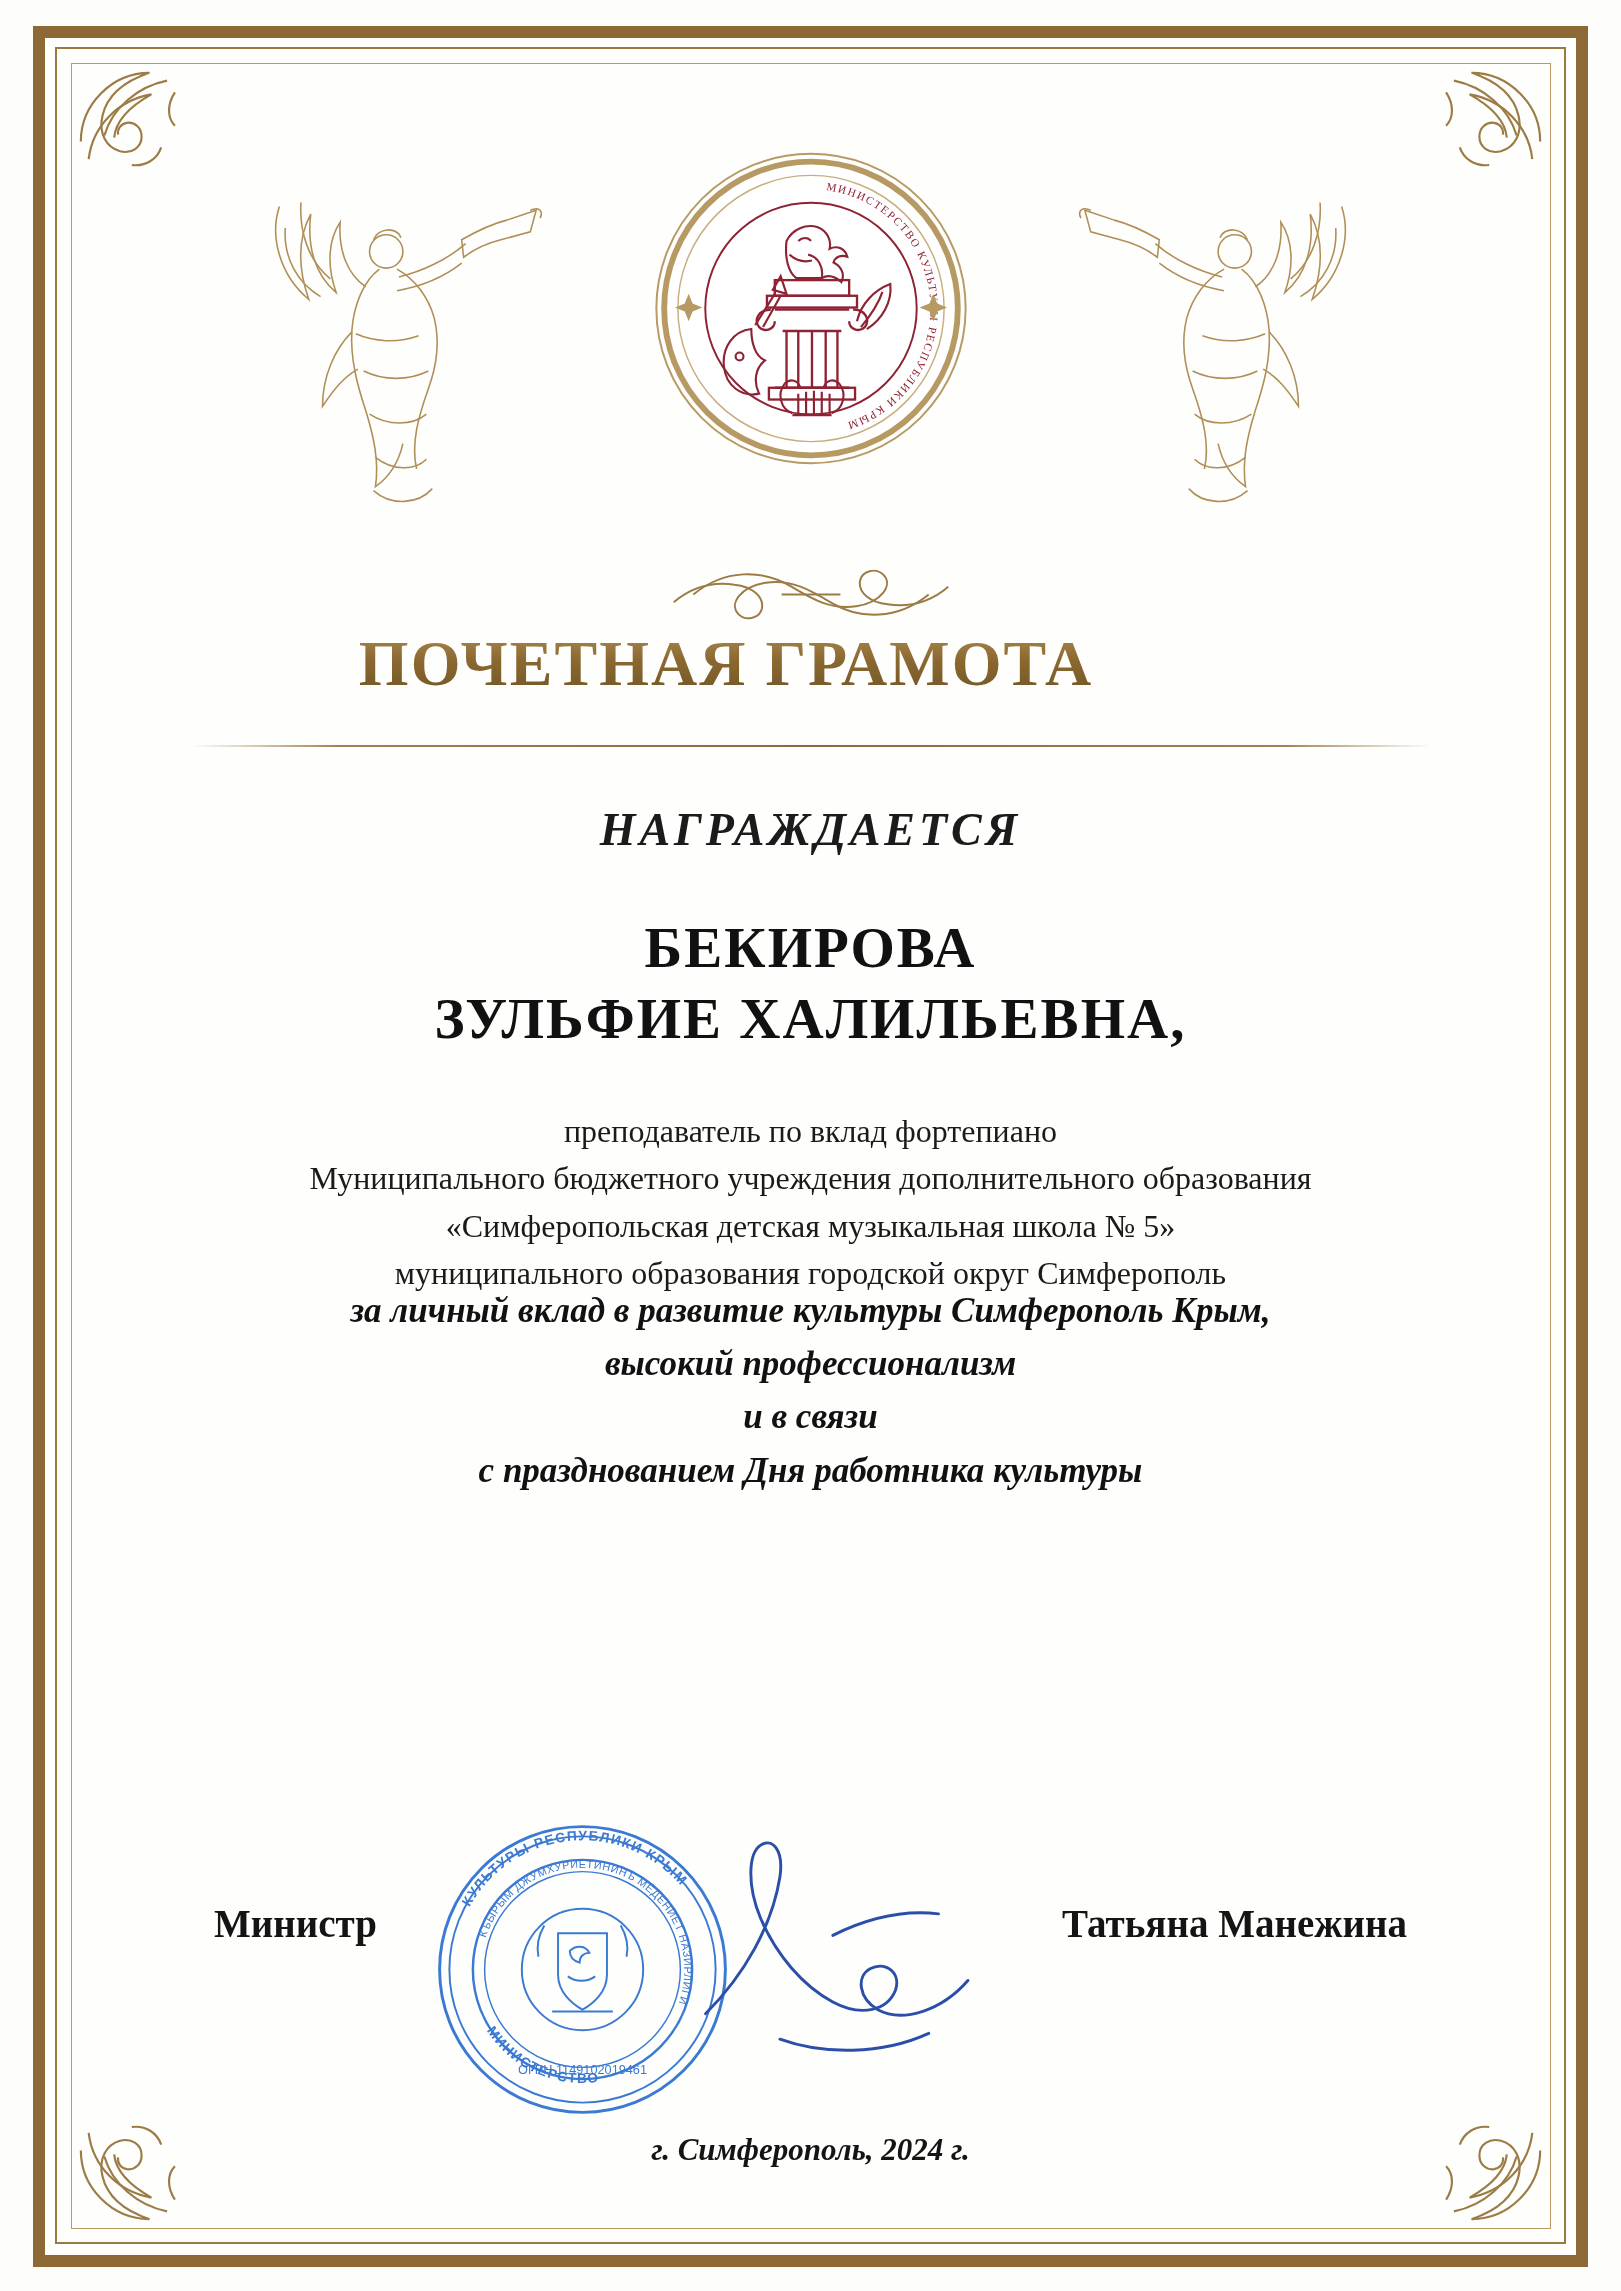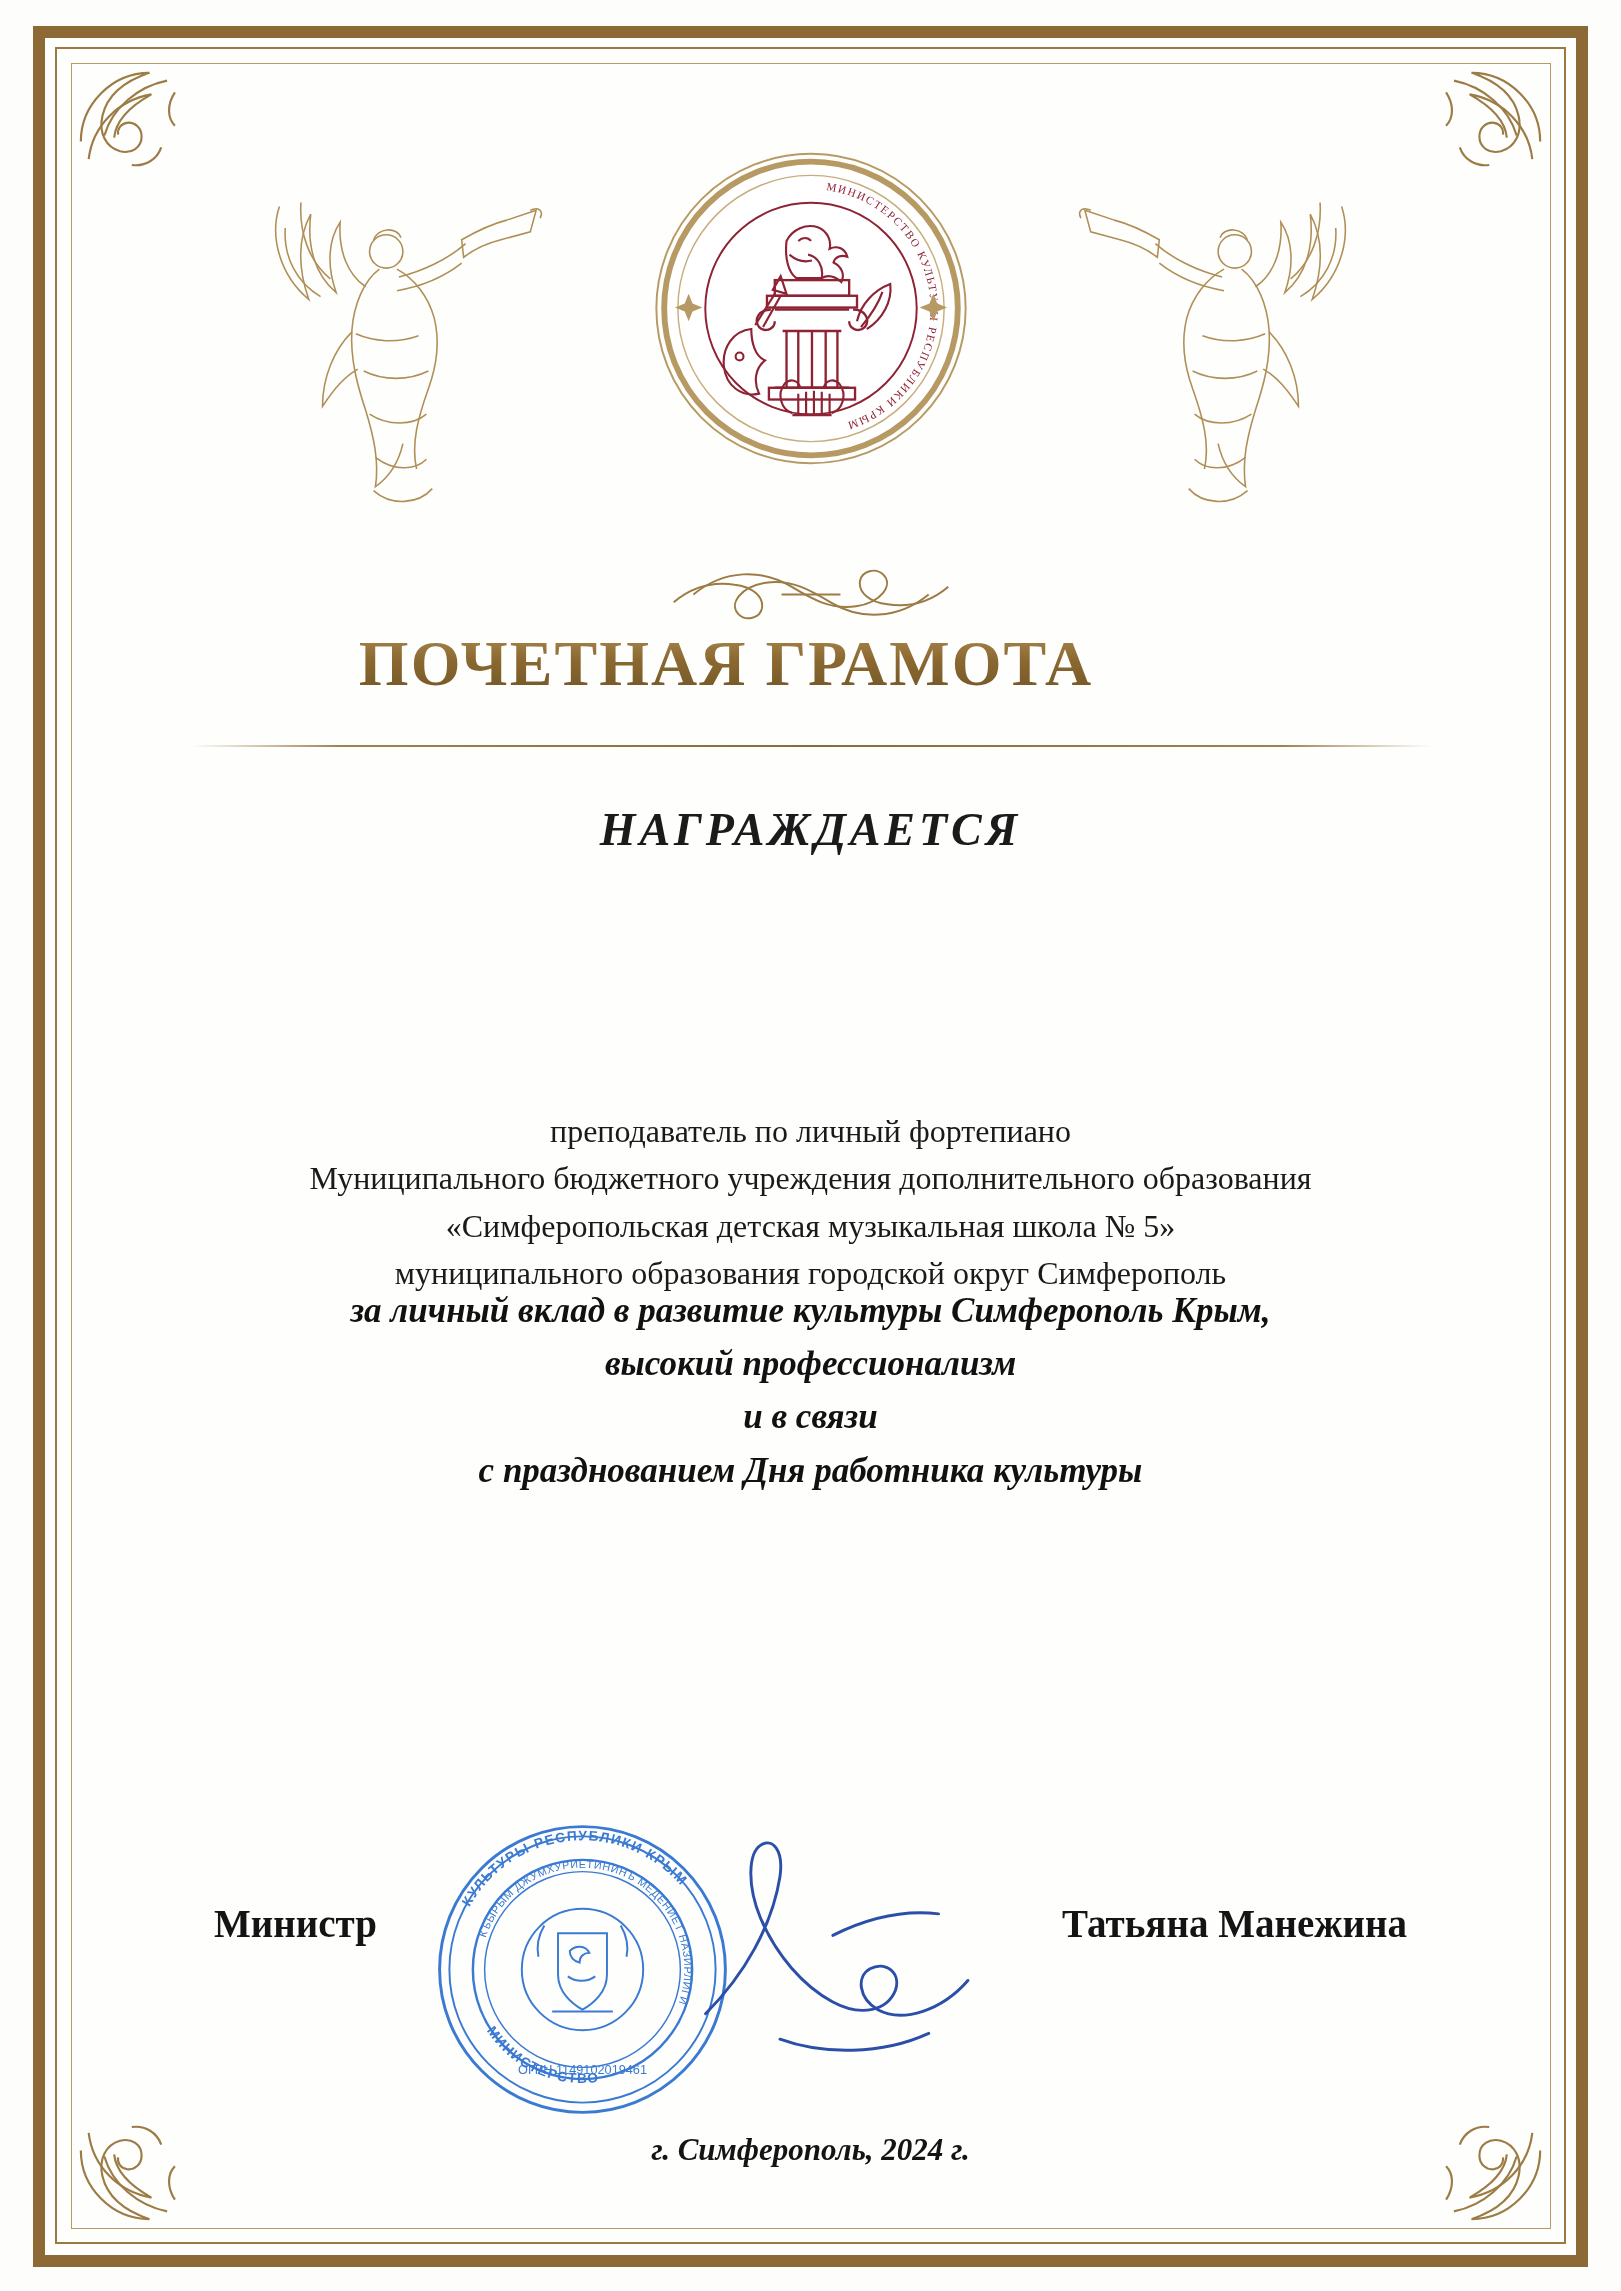--- a/index.html
+++ b/index.html
@@ -417,23 +417,27 @@
       <path d="M300 36 C268 62 230 62 200 44 C180 32 160 20 134 24 C108 28 96 46 106 56 C114 64 128 60 130 50 C132 38 120 28 102 26 C74 22 54 32 40 44"></path>
       <path d="M150 36 h60"></path>
     </svg>
   </div>
 
   <div class="title">ПОЧЕТНАЯ ГРАМОТА</div>
   <div class="title-rule"></div>
 
   <div class="awarded">НАГРАЖДАЕТСЯ</div>
 
+  <div class="recipient">
+    <div class="line1">БЕКИРОВА</div>
+    <div class="line2">ЗУЛЬФИЕ ХАЛИЛЬЕВНА,</div>
+  </div>
 
   <div class="position-block">
-    <div>преподаватель по личный фортепиано</div>
+    <div>преподаватель по вклад фортепиано</div>
     <div>Муниципального бюджетного учреждения дополнительного образования</div>
     <div>«Симферопольская детская музыкальная школа № 5»</div>
     <div>муниципального образования городской округ Симферополь</div>
   </div>
 
   <div class="merit-block">
     <div>за личный вклад в развитие культуры Симферополь Крым,</div>
     <div>высокий профессионализм</div>
     <div>и в связи</div>
     <div>с празднованием Дня работника культуры</div>

